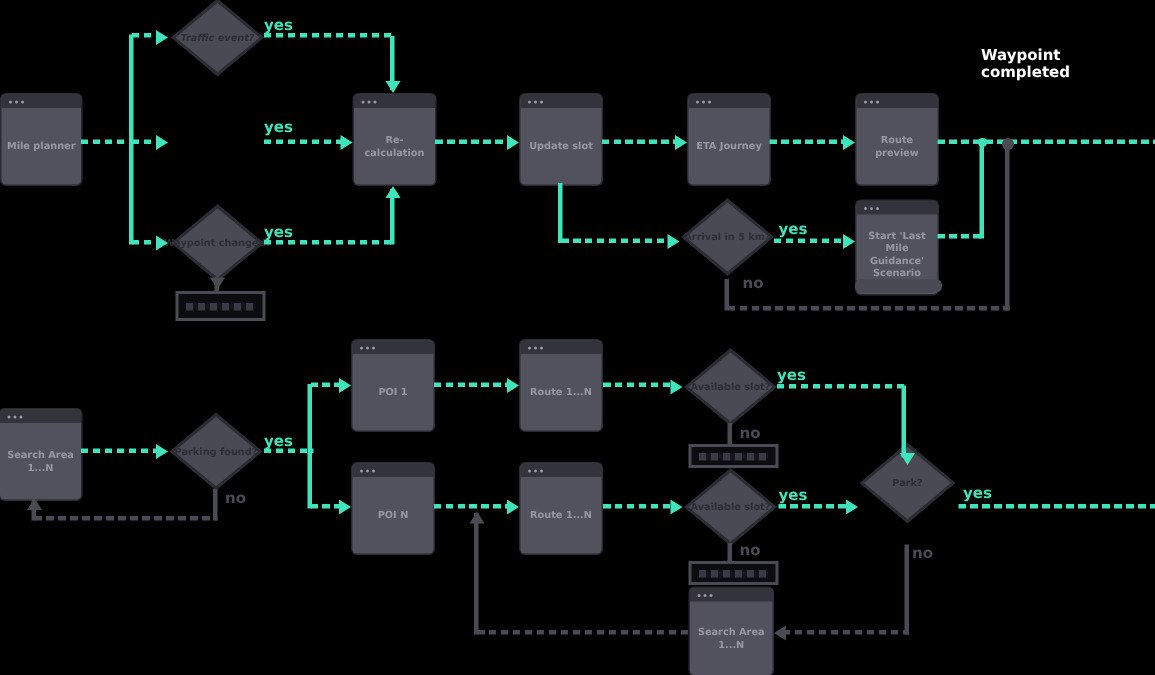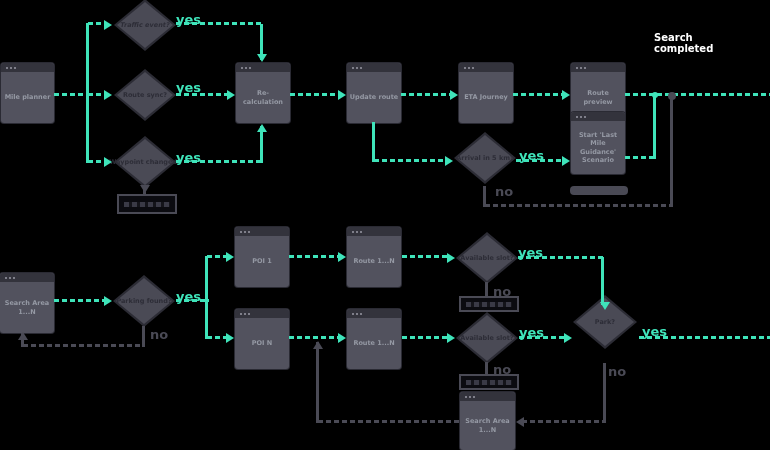--- a/index.html
+++ b/index.html
@@ -12,21 +12,21 @@
          box-shadow:4px 0 0 #9a9aa5,8px 0 0 #9a9aa5;}
   .node .lbl{position:absolute;top:9px;left:0;right:0;bottom:0;display:flex;align-items:center;justify-content:center;
              text-align:center;color:#9599a4;font-size:6.5px;font-weight:700;padding:2px;line-height:8.5px;}
 
   .diamond{position:absolute;}
   .diamond .outer{position:absolute;inset:0;background:#2c2c35;clip-path:polygon(50% 0,100% 50%,50% 100%,0 50%);}
   .diamond .inner{position:absolute;inset:3px;background:#4a4a55;clip-path:polygon(50% 0,100% 50%,50% 100%,0 50%);}
   .diamond .dlbl{position:absolute;inset:0;display:flex;align-items:center;justify-content:center;
                  color:#2d2d37;font-size:6.5px;font-weight:700;white-space:nowrap;}
 
-  .tag{position:absolute;font-size:13px;font-weight:700;white-space:nowrap;}
+  .tag{position:absolute;font-size:10px;font-weight:700;white-space:nowrap;}
   .line{position:absolute;}
   .arrow{position:absolute;width:0;height:0;}
   .dot{position:absolute;border-radius:50%;}
   .terminal{position:absolute;border:2px solid #4a4a55;background:#0b0b10;display:flex;align-items:center;justify-content:center;}
   .smudge{width:82%;height:5px;background:repeating-linear-gradient(90deg,#3a3a46 0 5px,#14141a 5px 8px);}
   .bar{position:absolute;background:#4a4a55;border-radius:4px;}
   .endlabel{position:absolute;color:#ffffff;font-weight:700;font-size:10px;line-height:11px;}
 </style>
 </head>
 <body>
@@ -41,35 +41,35 @@
     <div class="node" style="left: 236px; top: 63px; width: 54px; height: 60px;">
       <div class="hdr">
         <span class="wdots"></span>
       </div>
       <div class="lbl">Re-calculation</div>
     </div>
     <div class="node" style="left: 347px; top: 63px; width: 54px; height: 60px;">
       <div class="hdr">
         <span class="wdots"></span>
       </div>
-      <div class="lbl">Update route</div>
+      <div class="lbl">Update slot</div>
     </div>
     <div class="node" style="left: 459px; top: 63px; width: 54px; height: 60px;">
       <div class="hdr">
         <span class="wdots"></span>
       </div>
       <div class="lbl">ETA Journey</div>
     </div>
     <div class="node" style="left: 571px; top: 63px; width: 54px; height: 60px;">
       <div class="hdr">
         <span class="wdots"></span>
       </div>
       <div class="lbl">Route preview</div>
     </div>
-    <div class="node" style="left: 571px; top: 112px; width: 54px; height: 62px;">
+    <div class="node" style="left: 571px; top: 134px; width: 54px; height: 62px;">
       <div class="hdr">
         <span class="wdots"></span>
       </div>
       <div class="lbl">Start 'Last Mile Guidance' Scenario</div>
     </div>
     <div class="node" style="left: 0px; top: 273px; width: 54px; height: 60px;">
       <div class="hdr">
         <span class="wdots"></span>
       </div>
       <div class="lbl">Search Area 1...N</div>
@@ -101,25 +101,20 @@
     <div class="node" style="left: 460px; top: 392px; width: 55px; height: 58px;">
       <div class="hdr">
         <span class="wdots"></span>
       </div>
       <div class="lbl">Search Area 1...N</div>
     </div>
     <div class="diamond" style="left: 114px; top: -1px; width: 62px; height: 52px; font-style: italic;">
       <div class="outer"></div>
       <div class="inner"></div>
       <div class="dlbl">Traffic event?</div>
-    </div>
-    <div class="diamond" style="left: 114px; top: 69px; width: 62px; height: 52px;">
-      <div class="outer"></div>
-      <div class="inner"></div>
-      <div class="dlbl">Route sync?</div>
     </div>
     <div class="diamond" style="left: 114px; top: 136px; width: 62px; height: 52px;">
       <div class="outer"></div>
       <div class="inner"></div>
       <div class="dlbl">Waypoint changed?</div>
     </div>
     <div class="diamond" style="left: 454px; top: 132px; width: 62px; height: 52px;">
       <div class="outer"></div>
       <div class="inner"></div>
       <div class="dlbl">Arrival in 5 km?</div>
@@ -231,14 +226,14 @@
     <div class="arrow" style="border-top: 5px solid transparent; border-bottom: 5px solid transparent; border-left: 8px solid rgb(63, 228, 186); left: 447px; top: 253px;"></div>
     <div class="arrow" style="border-top: 5px solid transparent; border-bottom: 5px solid transparent; border-left: 8px solid rgb(63, 228, 186); left: 447px; top: 333px;"></div>
     <div class="arrow" style="border-left: 5px solid transparent; border-right: 5px solid transparent; border-top: 8px solid rgb(63, 228, 186); left: 600px; top: 302px;"></div>
     <div class="arrow" style="border-top: 5px solid transparent; border-bottom: 5px solid transparent; border-left: 8px solid rgb(63, 228, 186); left: 564px; top: 333px;"></div>
     <div class="arrow" style="border-left: 5px solid transparent; border-right: 5px solid transparent; border-bottom: 8px solid rgb(74, 74, 85); left: 18px; top: 332px;"></div>
     <div class="arrow" style="border-top: 5px solid transparent; border-bottom: 5px solid transparent; border-right: 8px solid rgb(74, 74, 85); left: 516px; top: 417px;"></div>
     <div class="arrow" style="border-left: 5px solid transparent; border-right: 5px solid transparent; border-bottom: 8px solid rgb(74, 74, 85); left: 313px; top: 341px;"></div>
     <div class="arrow" style="border-left: 5px solid transparent; border-right: 5px solid transparent; border-top: 8px solid rgb(74, 74, 85); left: 140px; top: 185px;"></div>
     <div class="dot" style="left: 652px; top: 92px; width: 6px; height: 6px; background: rgb(63, 228, 186);"></div>
     <div class="dot" style="left: 668px; top: 92px; width: 8px; height: 8px; background: rgb(74, 74, 85);"></div>
-    <div class="endlabel" style="left: 654px; top: 32px; width: 60px;">Search completed</div>
+    <div class="endlabel" style="left: 654px; top: 32px; width: 60px;">Waypoint completed</div>
   </div>
 
 </body></html>

